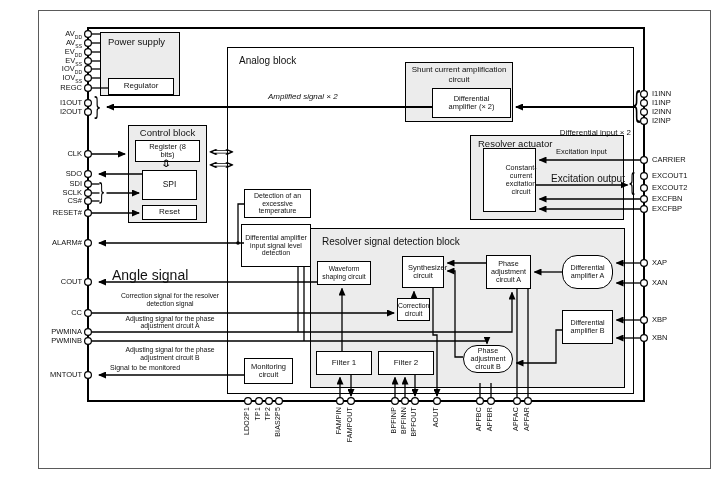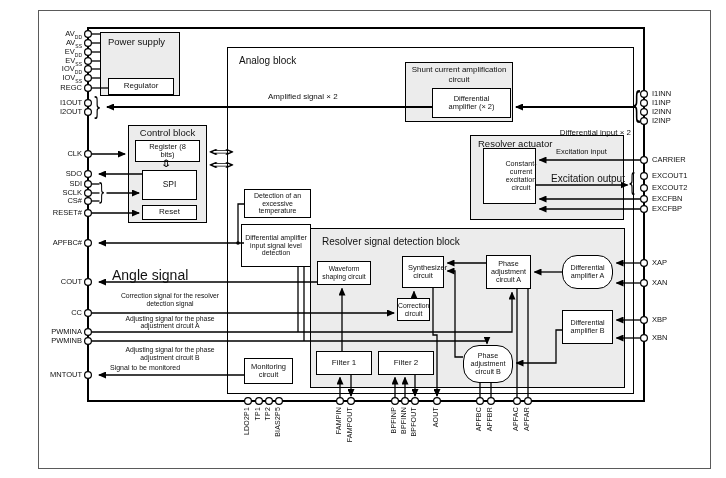--- a/index.html
+++ b/index.html
@@ -54,21 +54,21 @@
 <div class="glyph" style="left:208px;top:157px;font-size:16px;transform:scale(2.0,0.8);transform-origin:left center;">⇔</div>
 
 <div class="blk gray" style="left:405px;top:62px;width:108px;height:60px;"></div>
 <div class="lbl wrap" style="left:406px;top:65px;width:106px;text-align:center;font-size:8px;line-height:9.5px;">Shunt current amplification circuit</div>
 <div class="blk white" style="left:432px;top:88px;width:79px;height:30px;font-size:7.5px;">
   <span class="wrap" style="width:48px;">Differential amplifier (× 2)</span>
   </div>
 
 <div class="blk gray" style="left:470px;top:135px;width:154px;height:85px;"></div>
 <div class="lbl" style="left:478px;top:139px;font-size:9.5px;">Resolver actuator</div>
-<div class="blk white" style="left:483px;top:148px;width:53px;height:56px;font-size:7.2px;padding-left:23px;">
+<div class="blk white" style="left:483px;top:148px;width:53px;height:64px;font-size:7.2px;padding-left:23px;">
   <span class="wrap" style="width:44px;">Constant-current excitation circuit</span>
   </div>
 
 <div class="blk white" style="left:244px;top:189px;width:67px;height:29px;font-size:7px;">
   <span class="wrap" style="width:58px;">Detection of an excessive temperature</span>
   </div>
 <div class="blk white" style="left:241px;top:224px;width:70px;height:43px;font-size:7px;">
   <span class="wrap" style="width:62px;">Differential amplifier input signal level detection</span>
   </div>
 
@@ -83,21 +83,21 @@
   </div>
 <div class="blk white" style="left:486px;top:255px;width:45px;height:34px;font-size:7.2px;">
   <span class="wrap" style="width:40px;">Phase adjustment circuit A</span>
   </div>
 <div class="blk white" style="left:562px;top:255px;width:51px;height:34px;font-size:7.2px;border-radius:15px;">
   <span class="wrap" style="width:44px;">Differential amplifier A</span>
   </div>
 <div class="blk white" style="left:562px;top:310px;width:51px;height:34px;font-size:7.2px;">
   <span class="wrap" style="width:44px;">Differential amplifier B</span>
   </div>
-<div class="blk white" style="left:463px;top:345px;width:50px;height:38px;font-size:7.2px;border-radius:16px;">
+<div class="blk white" style="left:463px;top:345px;width:50px;height:28px;font-size:7.2px;border-radius:16px;">
   <span class="wrap" style="width:42px;">Phase adjustment circuit B</span>
   </div>
 <div class="blk white" style="left:316px;top:351px;width:56px;height:24px;font-size:8px;">
   <span>Filter 1</span>
   </div>
 <div class="blk white" style="left:378px;top:351px;width:56px;height:24px;font-size:8px;">
   <span>Filter 2</span>
   </div>
 <div class="blk white" style="left:244px;top:358px;width:49px;height:26px;font-size:7.5px;">
   <span class="wrap" style="width:44px;">Monitoring circuit</span>
@@ -211,21 +211,21 @@
     <circle cx="517" cy="401" r="3.4"></circle>
     <circle cx="528" cy="401" r="3.4"></circle>
   </g>
 </svg>
 
 <div class="glyph" style="left:93px;top:95px;font-size:24px;transform:scaleX(.55);transform-origin:left top;">}</div>
 <div class="glyph" style="left:631px;top:88px;font-size:35px;transform:scaleX(.5);transform-origin:left top;">{</div>
 <div class="glyph" style="left:628px;top:170px;font-size:25px;transform:scaleX(.5);transform-origin:left top;">{</div>
 <div class="glyph" style="left:98px;top:181px;font-size:23px;transform:scaleX(.5);transform-origin:left top;">}</div>
 
-<div class="lbl" style="left:268px;top:92px;font-size:8px;">Amplified signal × 2</div>
+<div class="lbl" style="left:268px;top:92px;font-size:8px;font-style:italic;">Amplified signal × 2</div>
 <div class="lbl" style="left:500px;top:92px;width:131px;text-align:right;font-size:8px;margin-top:36px;">Differential input × 2</div>
 <div class="lbl" style="left:556px;top:148px;font-size:7.5px;">Excitation input</div>
 <div class="lbl" style="left:551px;top:173px;font-size:10px;">Excitation output</div>
 <div class="lbl" style="left:112px;top:267px;font-size:14px;">Angle signal</div>
 <div class="lbl wrap" style="left:110px;top:292px;width:120px;font-size:6.8px;line-height:7.8px;">Correction signal for the resolver detection signal</div>
 <div class="lbl wrap" style="left:110px;top:314.5px;width:120px;font-size:6.8px;line-height:7.8px;">Adjusting signal for the phase adjustment circuit A</div>
 <div class="lbl wrap" style="left:110px;top:346px;width:120px;font-size:6.8px;line-height:7.8px;">Adjusting signal for the phase adjustment circuit B</div>
 <div class="lbl" style="left:110px;top:364px;font-size:7px;">Signal to be monitored</div>
 
 <div class="pl" style="top:29px"><span>AV</span><sub class="ps">DD</sub></div>
@@ -236,21 +236,21 @@
 <div class="pl" style="top:73px"><span>IOV</span><sub class="ps">SS</sub></div>
 <div class="pl" style="top:83px"><span>REGC</span></div>
 <div class="pl" style="top:98px"><span>I1OUT</span></div>
 <div class="pl" style="top:107px"><span>I2OUT</span></div>
 <div class="pl" style="top:149px"><span>CLK</span></div>
 <div class="pl" style="top:169px"><span>SDO</span></div>
 <div class="pl" style="top:179px"><span>SDI</span></div>
 <div class="pl" style="top:188px"><span>SCLK</span></div>
 <div class="pl" style="top:196px"><span>CS#</span></div>
 <div class="pl" style="top:208px"><span>RESET#</span></div>
-<div class="pl" style="top:238px"><span>APFBC#</span></div>
+<div class="pl" style="top:238px"><span>ALARM#</span></div>
 <div class="pl" style="top:277px"><span>COUT</span></div>
 <div class="pl" style="top:308px"><span>CC</span></div>
 <div class="pl" style="top:327px"><span>PWMINA</span></div>
 <div class="pl" style="top:336px"><span>PWMINB</span></div>
 <div class="pl" style="top:370px"><span>MNTOUT</span></div>
 
 <div class="pr" style="top:89px"><span>I1INN</span></div>
 <div class="pr" style="top:98px"><span>I1INP</span></div>
 <div class="pr" style="top:107px"><span>I2INN</span></div>
 <div class="pr" style="top:116px"><span>I2INP</span></div>

